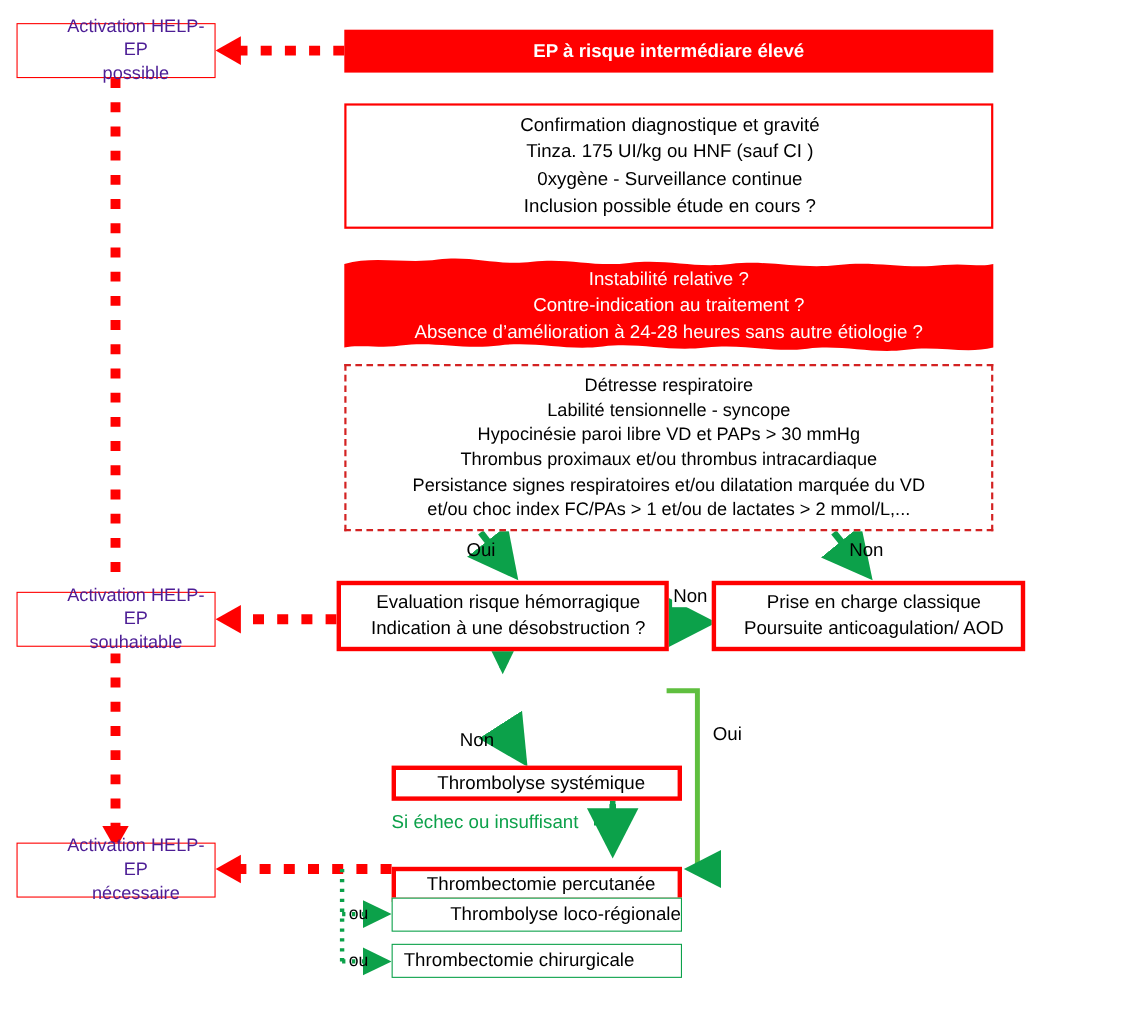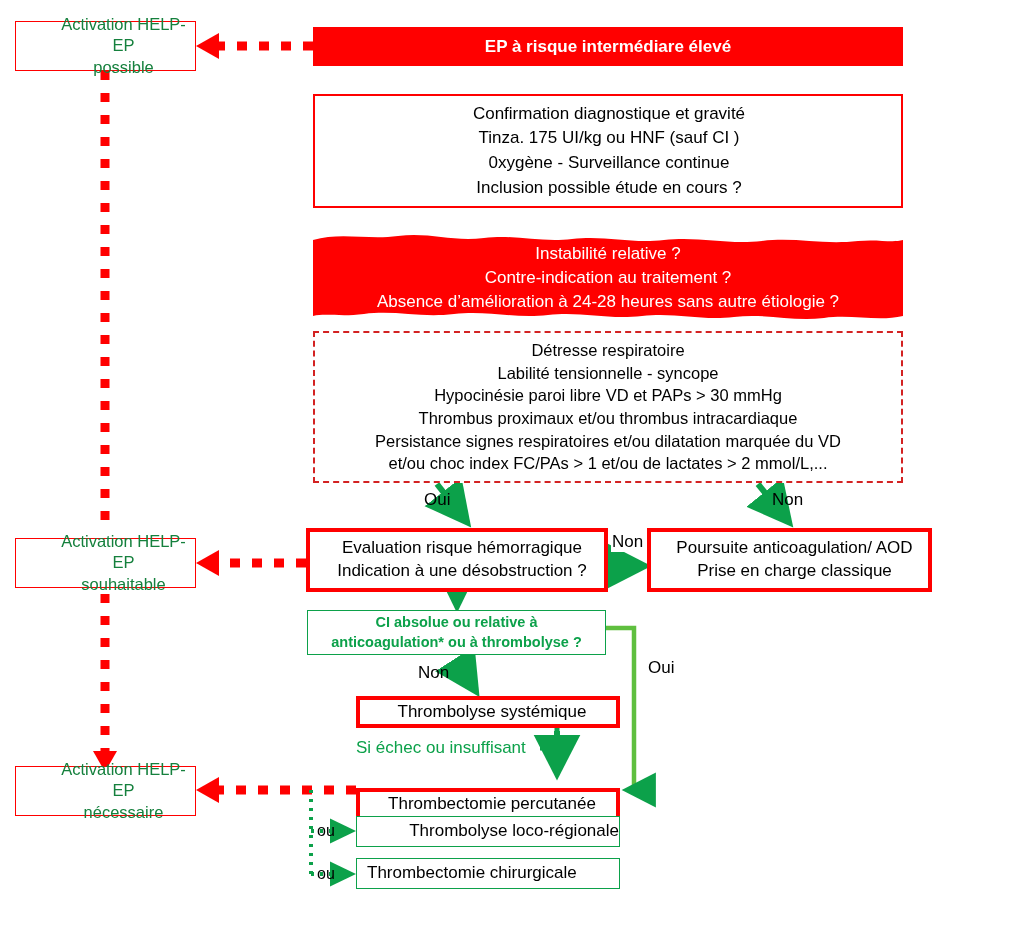--- a/index.html
+++ b/index.html
@@ -2,21 +2,21 @@
 <html><head>
 <meta charset="utf-8">
 <style>
   html,body{margin:0;padding:0;background:#ffffff;}
   body{width:1019px;height:928px;font-family:"Liberation Sans",sans-serif;color:#000;}
   #stage{position:relative;width:1019px;height:928px;overflow:hidden;background:#fff;}
   .abs{position:absolute;box-sizing:border-box;}
 
   
   .box-thin-red{
-    border:1.5px solid #FF0000;background:#fff;color:#15803d;
+    border:1.5px solid #FF0000;background:#fff;color:#4c1d95;
     display:flex;align-items:center;justify-content:center;text-align:center;
     font-size:16.5px;line-height:1.28;padding-left:36px;
   }
   .box-thin-red-wrap{white-space:pre-line;}
   .box-thick-red{
     border:4px solid #FF0000;background:#fff;color:#000;
     display:flex;flex-direction:column;justify-content:center;
     font-size:17px;line-height:1.35;padding-left:10px;text-align:center;
   }
   .box-med-red{
@@ -177,28 +177,24 @@
   <div class="abs box-thick-red" style="left:306px;top:528px;width:302px;height:64px;">
     <span>Evaluation risque hémorragique</span>
     <span>Indication à une désobstruction ?</span>
   </div>
 
   <div class="abs lbl" style="left:611px;top:532px;background:#fff;padding:0 1px;">
     <span>Non</span>
   </div>
 
   <div class="abs box-thick-red" style="left:647px;top:528px;width:285px;height:64px;">
+    <span>Prise en charge classique</span>
     <span>Poursuite anticoagulation/ AOD</span>
-    <span>Prise en charge classique</span>
-  </div>
-
-  <div class="abs box-green-q" style="left:307px;top:610px;width:299px;height:45px;">
-    <span>CI absolue ou relative à
-anticoagulation* ou à thrombolyse ?</span>
-  </div>
+  </div>
+
 
   <div class="abs lbl" style="left:418px;top:663px;">
     <span>Non</span>
   </div>
   <div class="abs lbl" style="left:648px;top:658px;">
     <span>Oui</span>
   </div>
 
   <div class="abs box-thick-red" style="left:356px;top:696px;width:264px;height:32px;padding-left:8px;">
     <span>Thrombolyse systémique</span>

